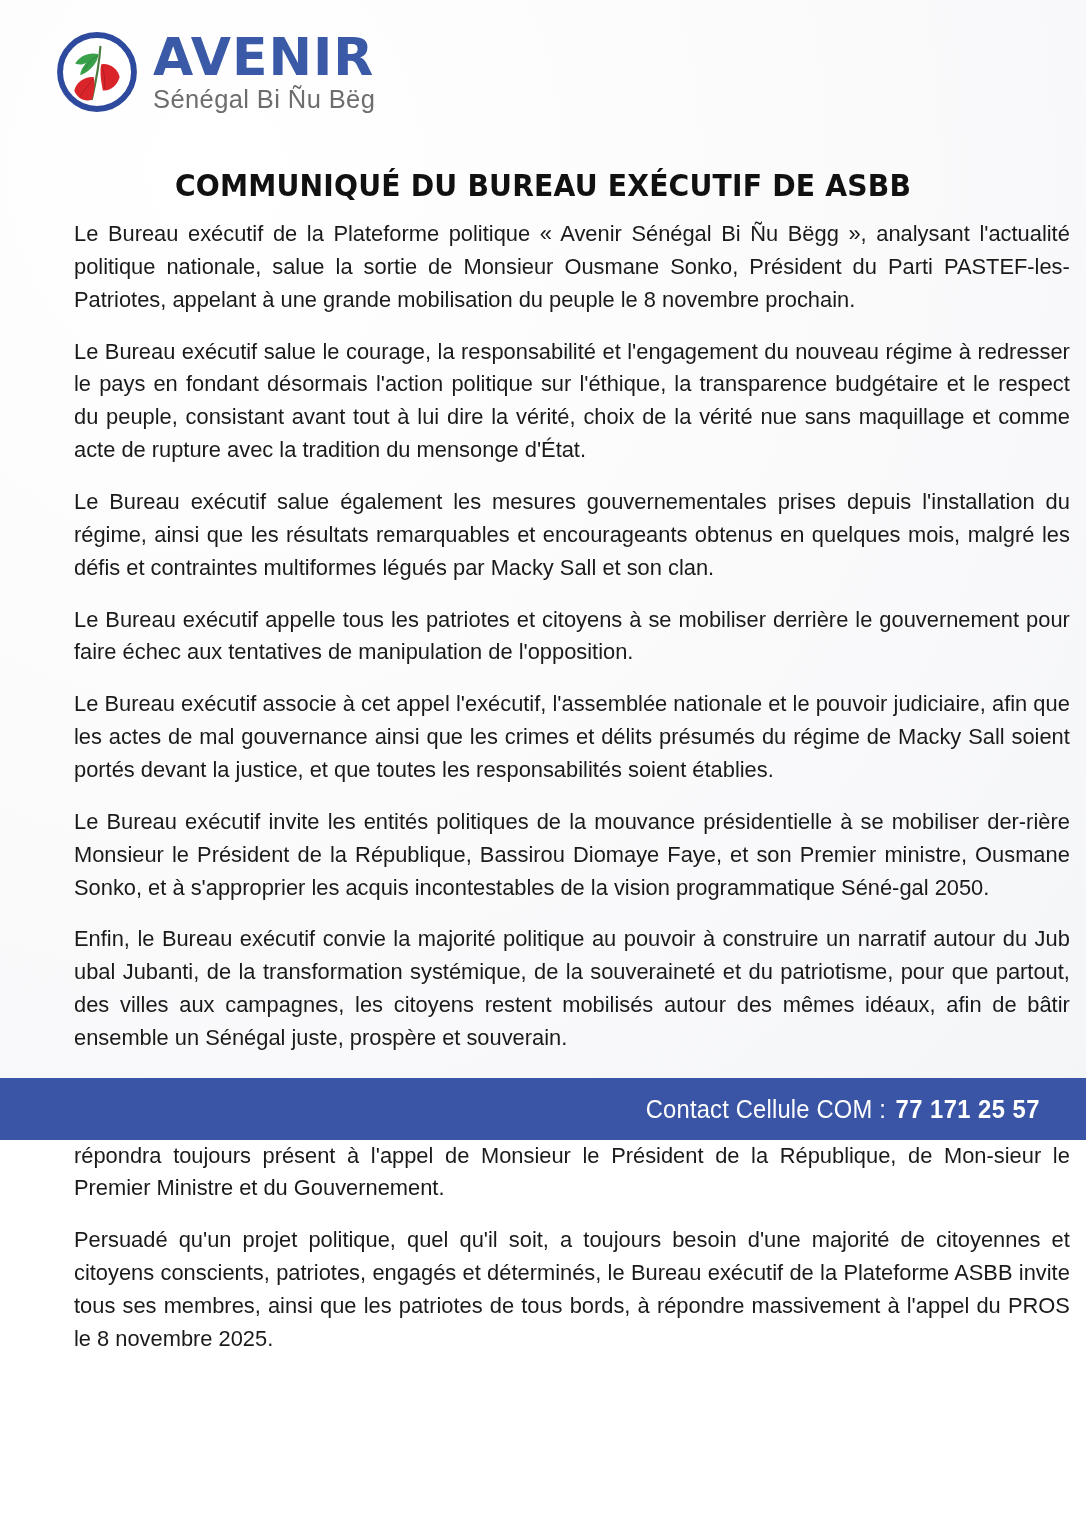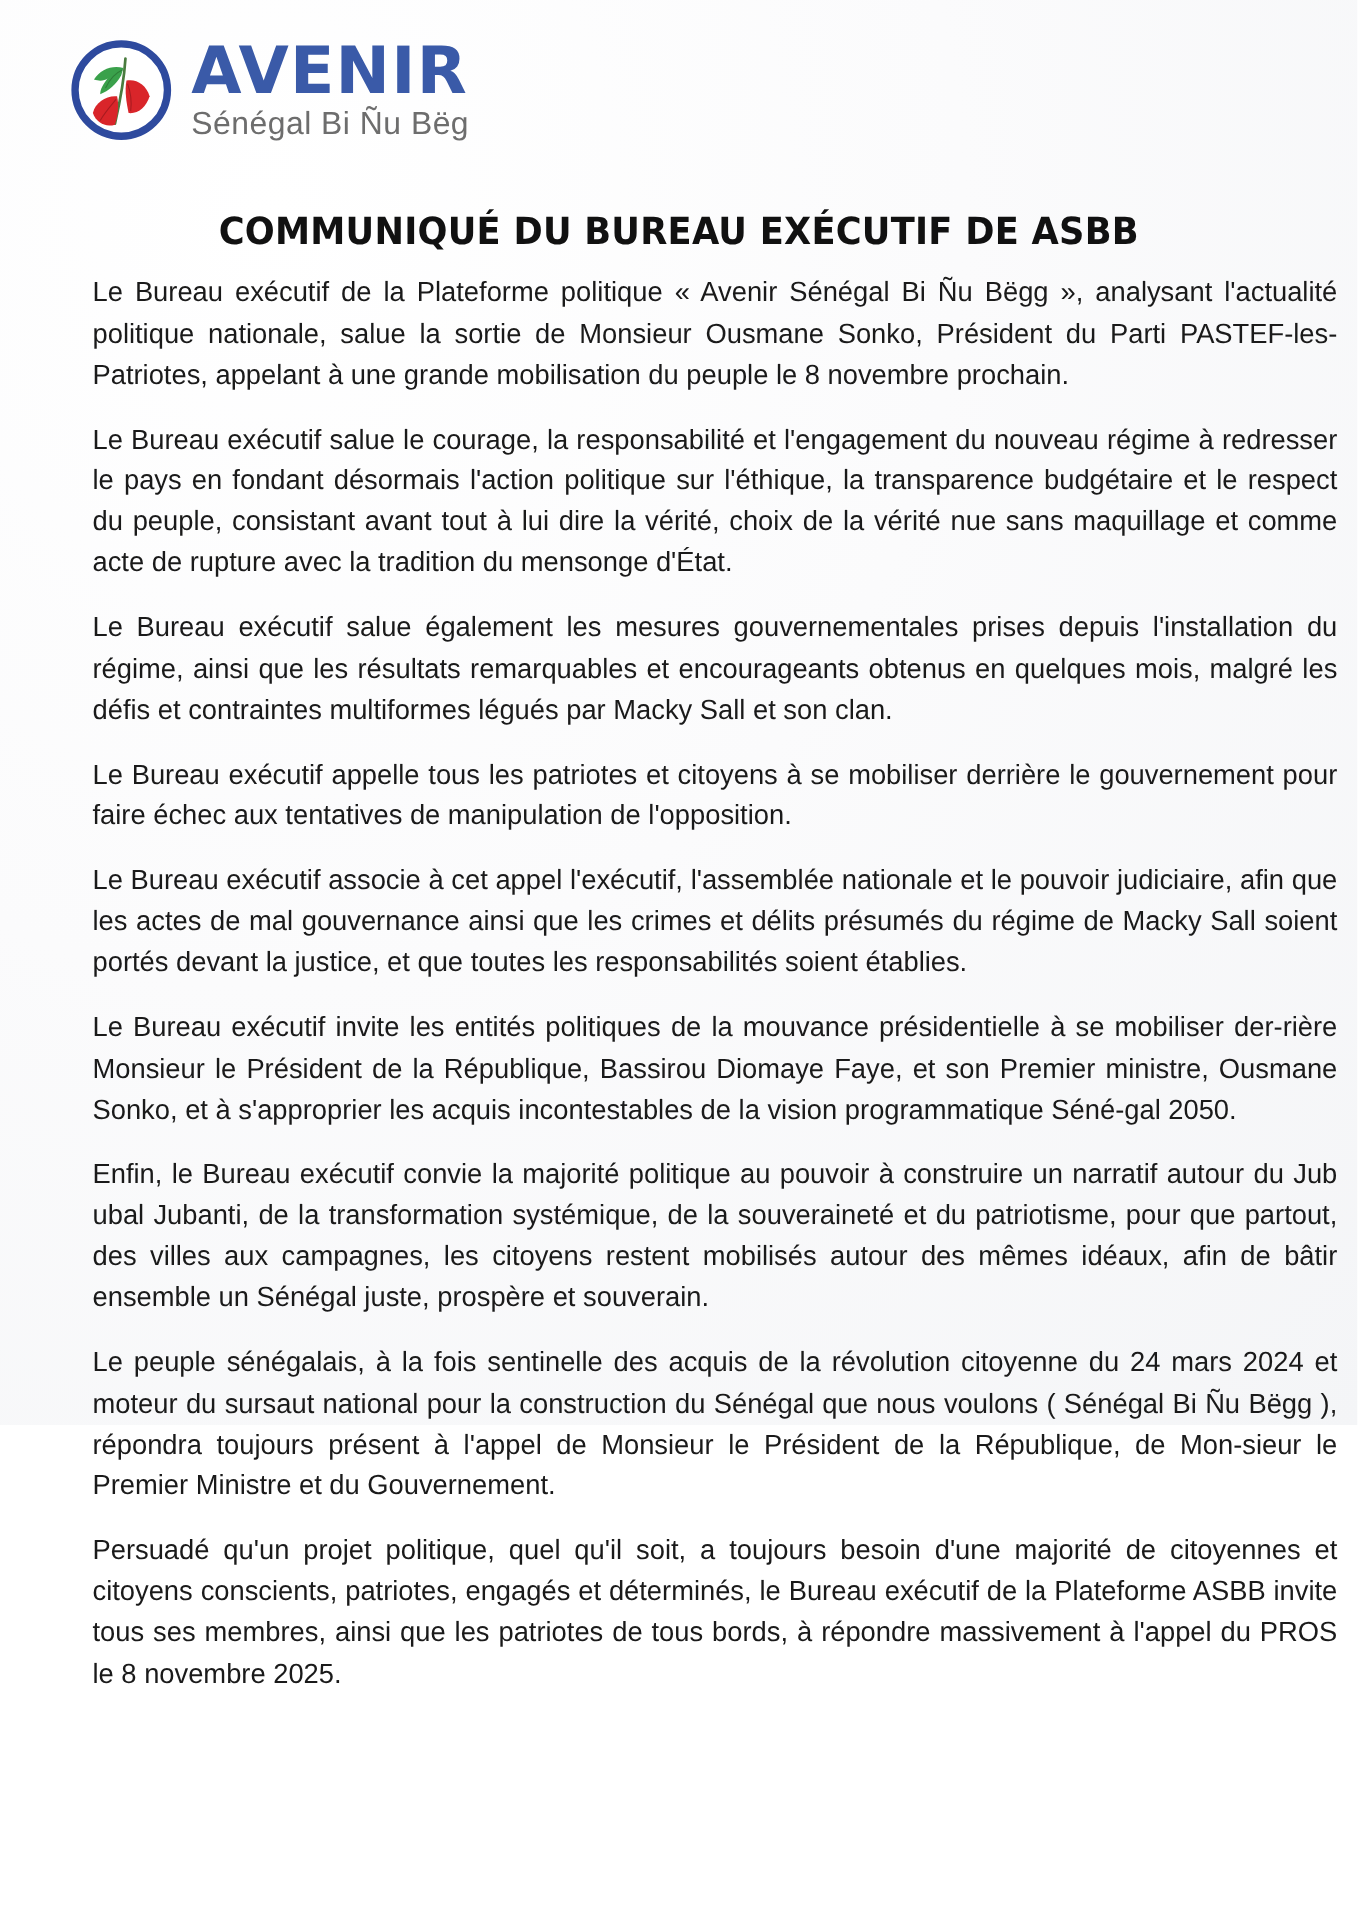--- a/index.html
+++ b/index.html
@@ -161,14 +161,19 @@
     <p class="para">Le Bureau exécutif salue le courage, la responsabilité et l'engagement du nouveau régime à redresser le pays en fondant désormais l'action politique sur l'éthique, la transparence budgétaire et le respect du peuple, consistant avant tout à lui dire la vérité, choix de la vérité nue sans maquillage et comme acte de rupture avec la tradition du mensonge d'État.</p>
     <p class="para">Le Bureau exécutif salue également les mesures gouvernementales prises depuis l'installation du régime, ainsi que les résultats remarquables et encourageants obtenus en quelques mois, malgré les défis et contraintes multiformes légués par Macky Sall et son clan.</p>
     <p class="para">Le Bureau exécutif appelle tous les patriotes et citoyens à se mobiliser derrière le gouvernement pour faire échec aux tentatives de manipulation de l'opposition.</p>
     <p class="para">Le Bureau exécutif associe à cet appel l'exécutif, l'assemblée nationale et le pouvoir judiciaire, afin que les actes de mal gouvernance ainsi que les crimes et délits présumés du régime de Macky Sall soient portés devant la justice, et que toutes les responsabilités soient établies.</p>
     <p class="para">Le Bureau exécutif invite les entités politiques de la mouvance présidentielle à se mobiliser der-rière Monsieur le Président de la République, Bassirou Diomaye Faye, et son Premier ministre, Ousmane Sonko, et à s'approprier les acquis incontestables de la vision programmatique Séné-gal 2050.</p>
     <p class="para">Enfin, le Bureau exécutif convie la majorité politique au pouvoir à construire un narratif autour du Jub ubal Jubanti, de la transformation systémique, de la souveraineté et du patriotisme, pour que partout, des villes aux campagnes, les citoyens restent mobilisés autour des mêmes idéaux, afin de bâtir ensemble un Sénégal juste, prospère et souverain.</p>
     <p class="para">Le peuple sénégalais, à la fois sentinelle des acquis de la révolution citoyenne du 24 mars 2024 et moteur du sursaut national pour la construction du Sénégal que nous voulons ( Sénégal Bi Ñu Bëgg ), répondra toujours présent à l'appel de Monsieur le Président de la République, de Mon-sieur le Premier Ministre et du Gouvernement.</p>
     <p class="para">Persuadé qu'un projet politique, quel qu'il soit, a toujours besoin d'une majorité de citoyennes et citoyens conscients, patriotes, engagés et déterminés, le Bureau exécutif de la Plateforme ASBB invite tous ses membres, ainsi que les patriotes de tous bords, à répondre massivement à l'appel du PROS le 8 novembre 2025.</p>
   </div>
 
+  <div class="footer-bar">
+    <div class="footer-text">
+      <span class="footer-label">Contact Cellule COM :</span><span class="footer-phone">77 171 25 57</span>
+    </div>
+  </div>
 
 </div>
 
 </body></html>

